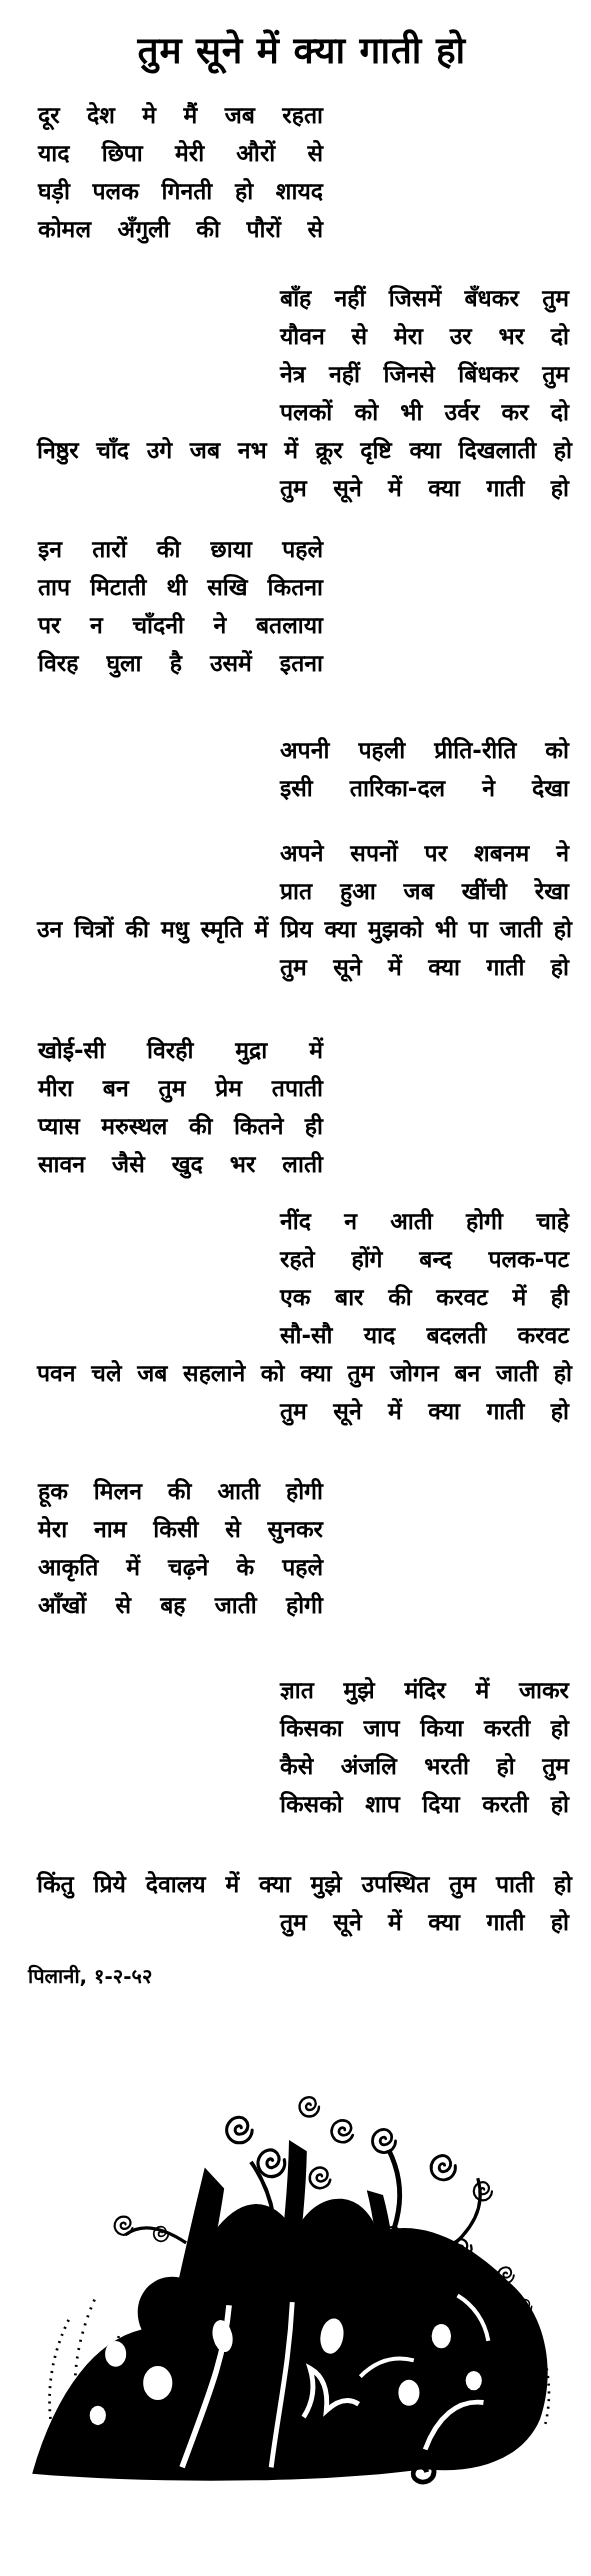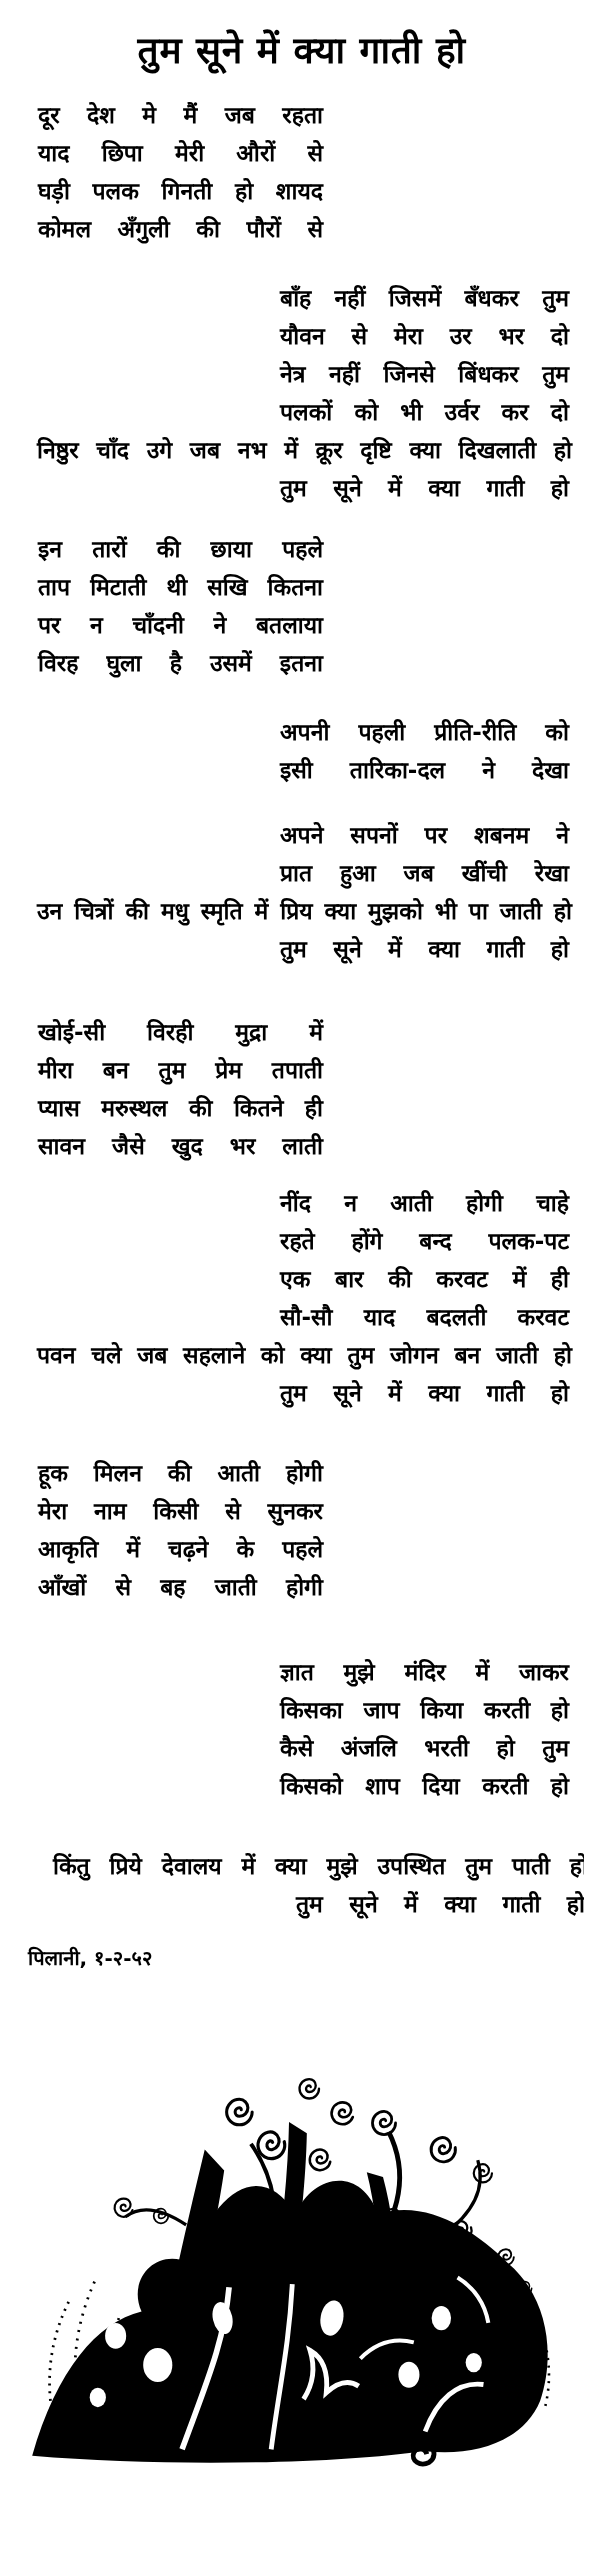--- a/index.html
+++ b/index.html
@@ -32,27 +32,27 @@
   
   .l{margin-left:38px;width:285px;}
   
   .r{margin-left:280px;width:289px;}
   
   .f{margin-left:37px;width:535px;}
 
   .s0{margin-top:14.6px;}
   .s1{margin-top:31px;}
   .s2{margin-top:23px;}
-  .s3{margin-top:31px;}
+  .s3{margin-top:49px;}
   .s4{margin-top:27px;}
   .s5{margin-top:45px;}
   .s6{margin-top:19px;}
   .s7{margin-top:42px;}
   .s8{margin-top:47px;}
-  .s9{margin-top:42px;padding-left:16px;}
+  .s9{margin-top:42px;}
 
   .sig{
     font-size:20px;
     font-weight:600;
     margin:21px 0 0 28px;
     text-align:left;
   }
 
   .art{margin:104px 0 0 20px;display:block;}
 </style>

